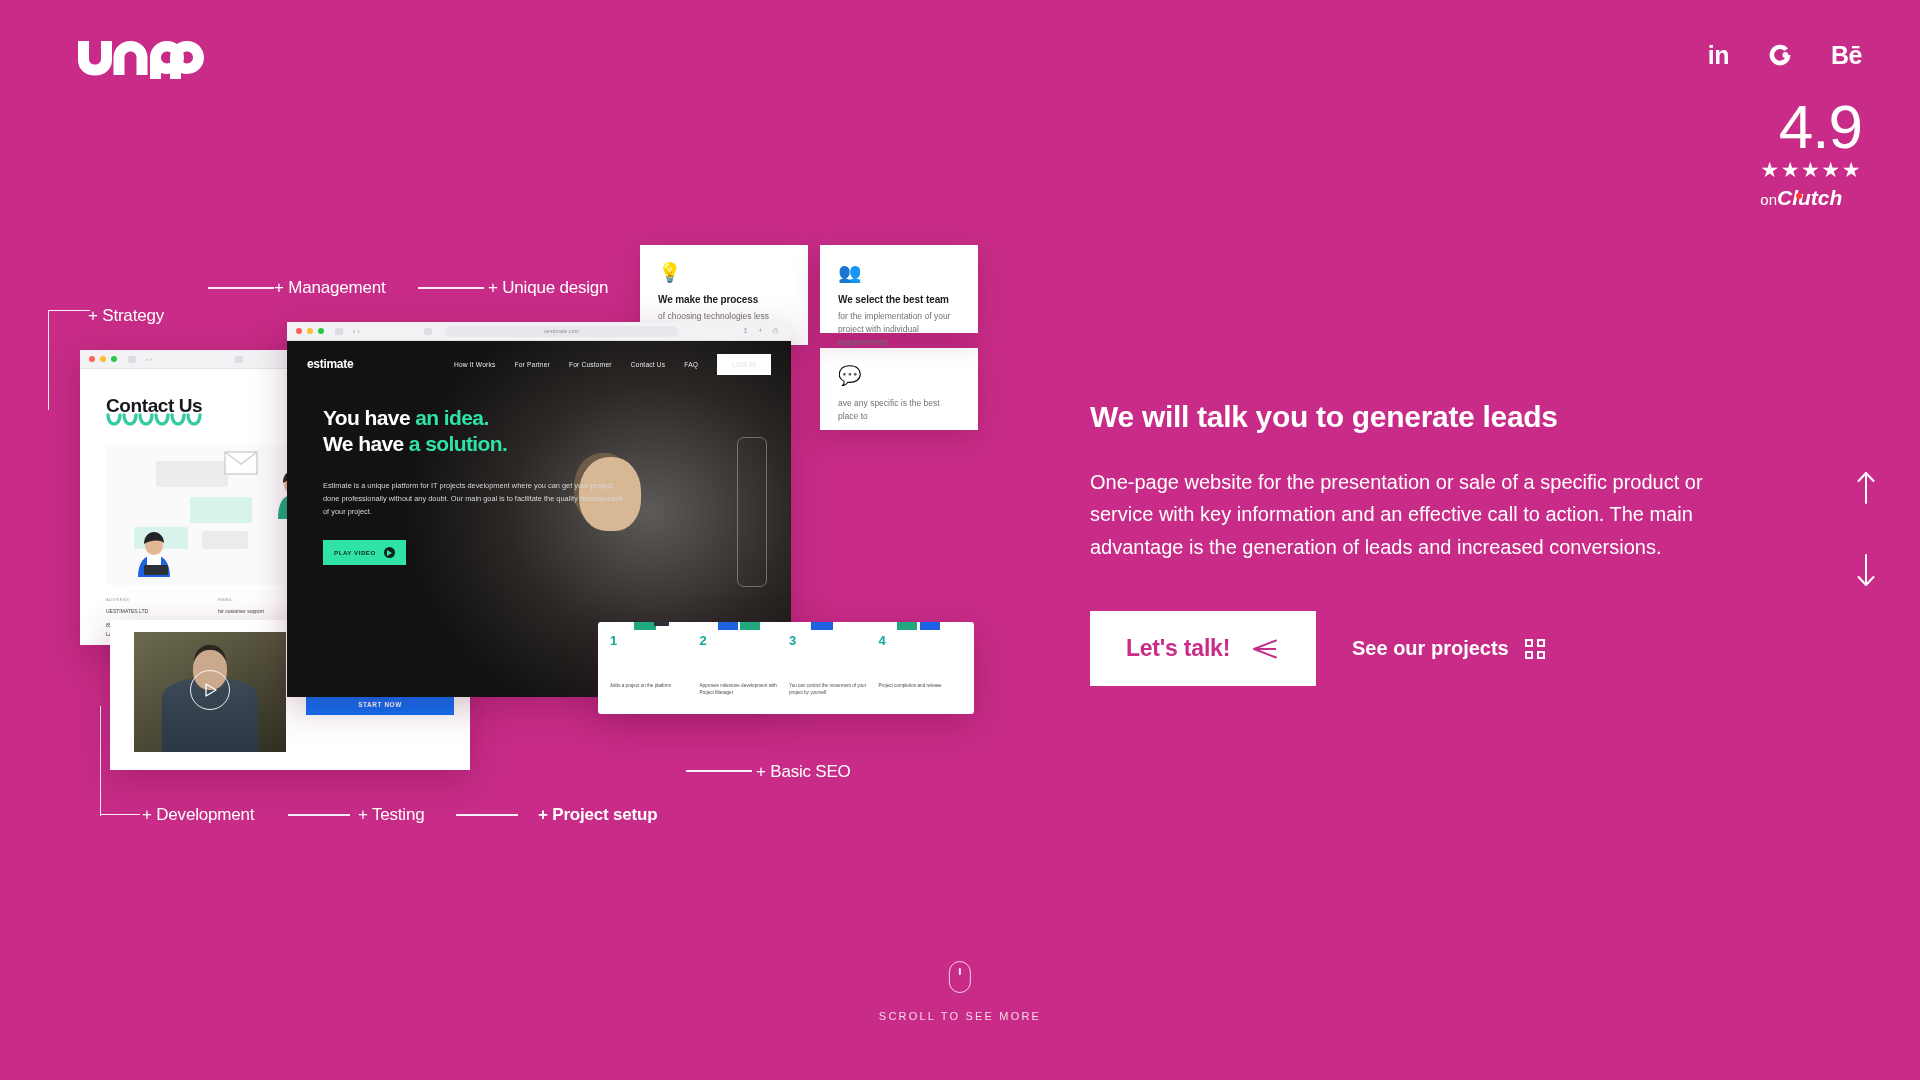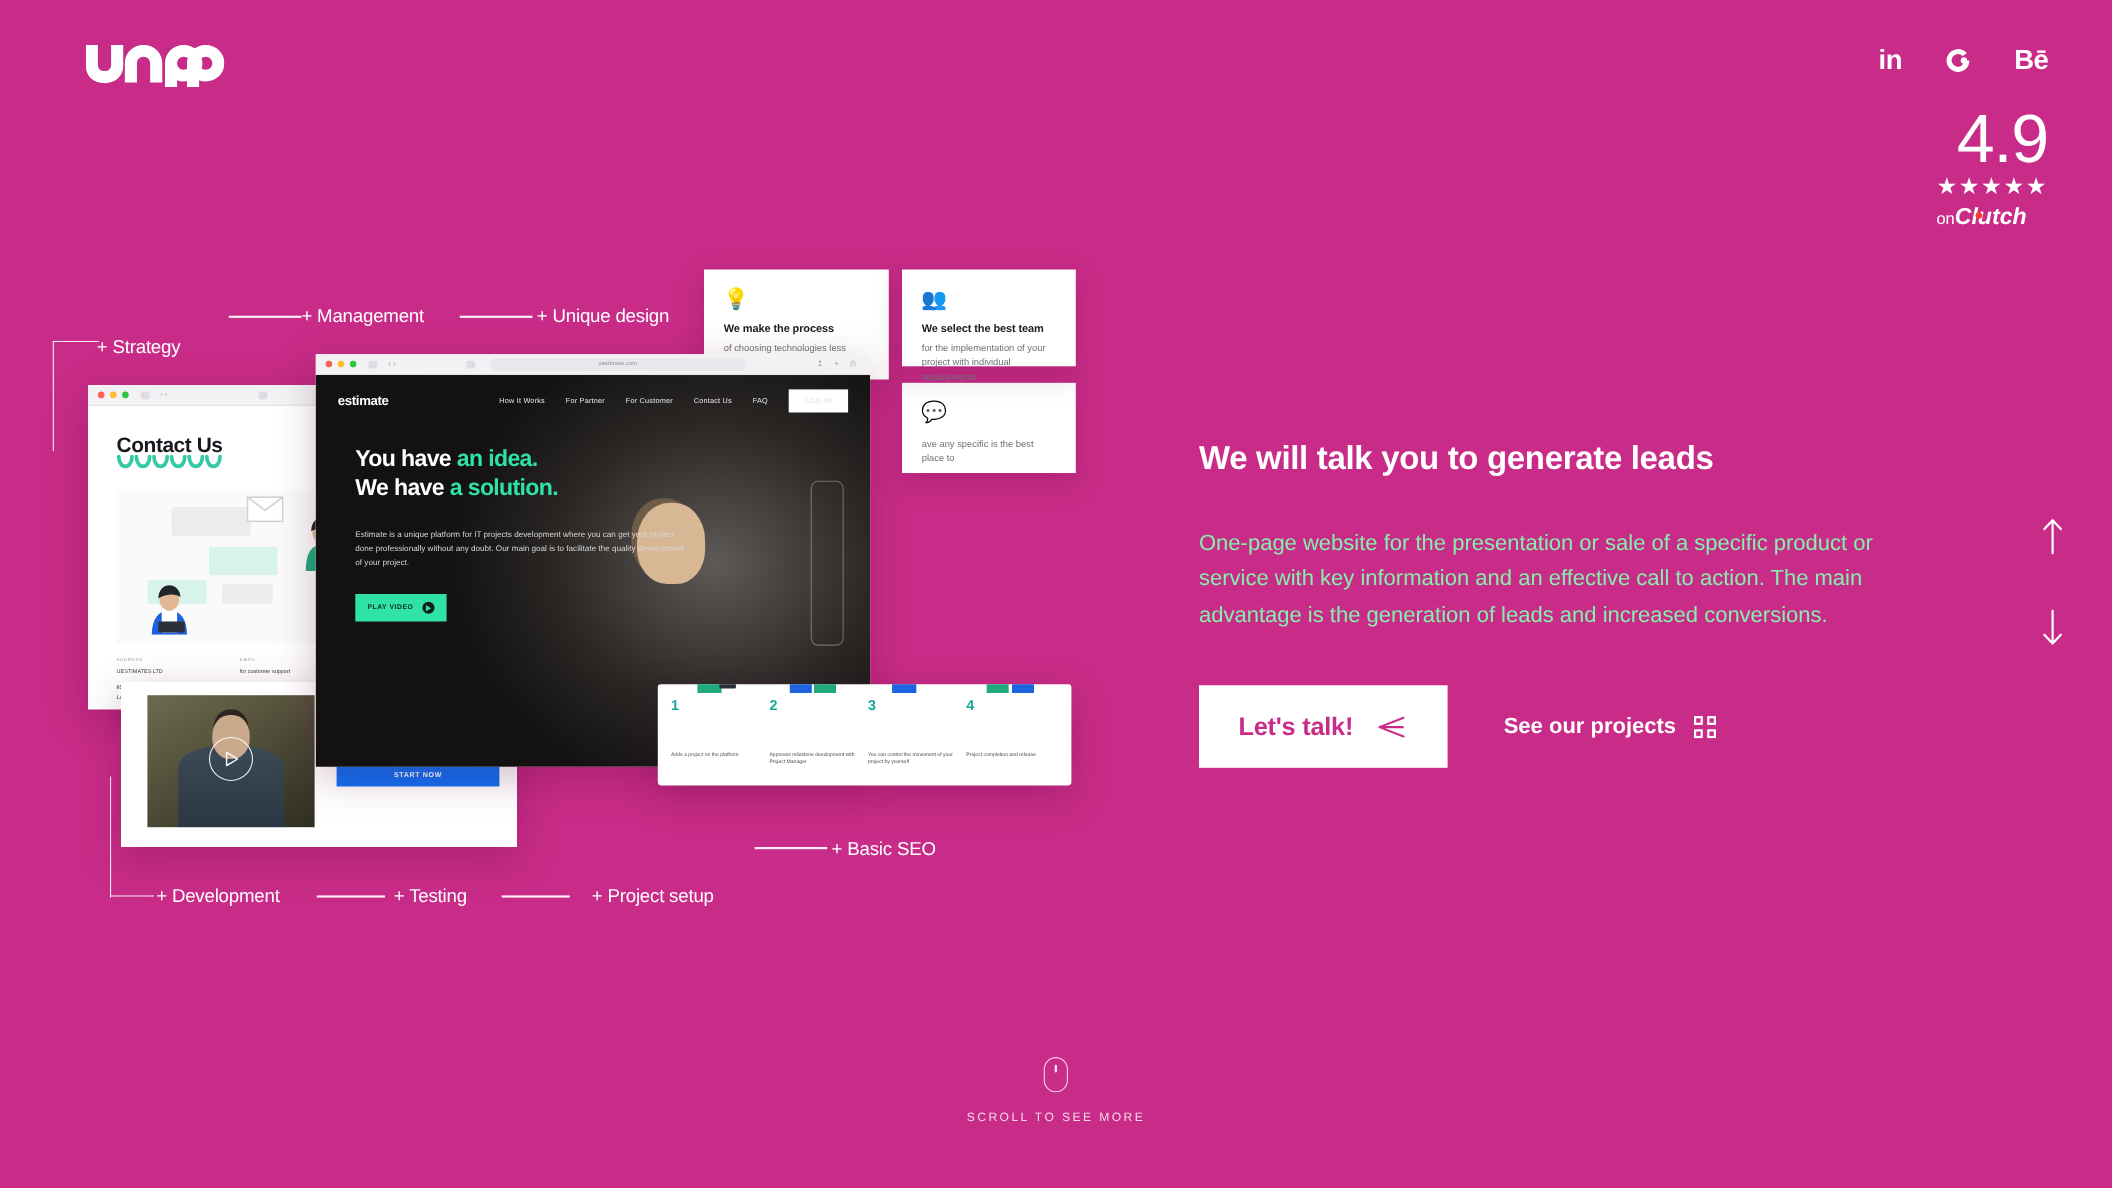--- a/index.html
+++ b/index.html
@@ -66,30 +66,30 @@
   }
   .hero-sub {
     margin-top:66px;
     color:#ffffff;
     font-size:30px;
     font-weight:bold;
     line-height:1.25;
     letter-spacing:-0.3px;
   }
   .hero-body {
-    margin-top:42px;
-    color:#86efac;
+    margin-top:30px;
+    color:#ffffff;
     font-size:20px;
     line-height:1.62;
     max-width:668px;
     font-weight:400;
   }
 
   .cta-row {
-    margin-top:48px; display:flex; align-items:center; gap:51px;
+    margin-top:48px; display:flex; align-items:center; gap:36px;
   }
   .btn-talk {
     background:#ffffff; border:none;
     width:226px; height:75px;
     display:flex; align-items:center; justify-content:center; gap:22px;
     cursor:pointer;
   }
   .btn-talk .label {
     color:#c82c88; font-size:23px; font-weight:bold; letter-spacing:-0.2px;
   }
@@ -344,21 +344,21 @@
   <div class="bracket" style="left:100px; top:814px; width:40px; height:0; border-width:1.5px 0 0 0;"></div>
   <div class="rule" style="left:288px; top:814px; width:62px;"></div>
   <div class="rule" style="left:456px; top:814px; width:62px;"></div>
   <div class="rule" style="left:686px; top:770px; width:66px;"></div>
 
   <span class="tag" style="left:88px; top:306px;">+ Strategy</span>
   <span class="tag" style="left:274px; top:278px;">+ Management</span>
   <span class="tag" style="left:488px; top:278px;">+ Unique design</span>
   <span class="tag" style="left:142px; top:805px;">+ Development</span>
   <span class="tag" style="left:358px; top:805px;">+ Testing</span>
-  <span class="tag" style="left:538px; top:805px;">+ Project setup</span>
+  <span class="tag" style="left:538px; top:805px;font-weight:bold;">+ Project setup</span>
   <span class="tag" style="left:756px; top:762px;">+ Basic SEO</span>
 
   <div class="card c3">
     <span class="card-ico">💬</span>
     <div class="card-p">ave any specific is the best place to</div>
   </div>
 
   <div class="card c1">
     <span class="card-ico">💡</span>
     <div class="card-h">We make the process</div>

